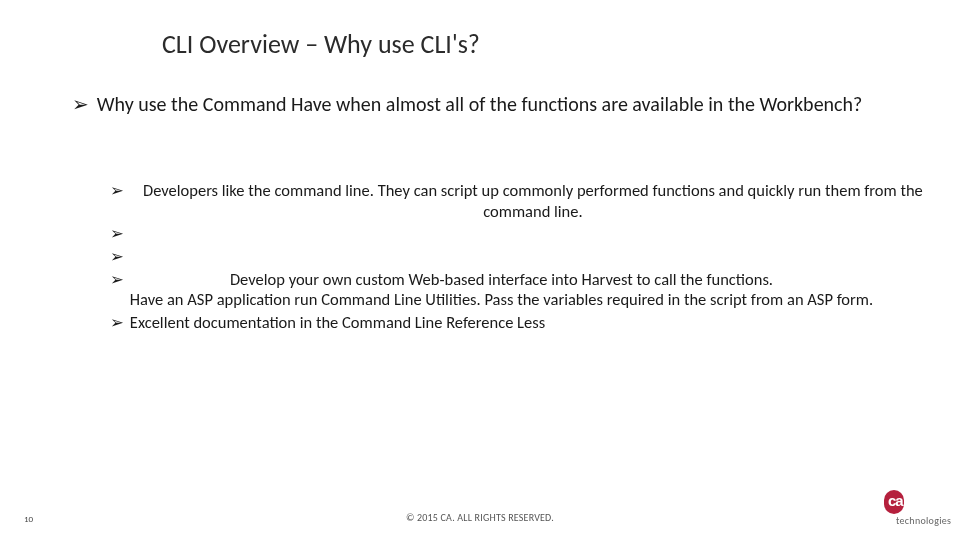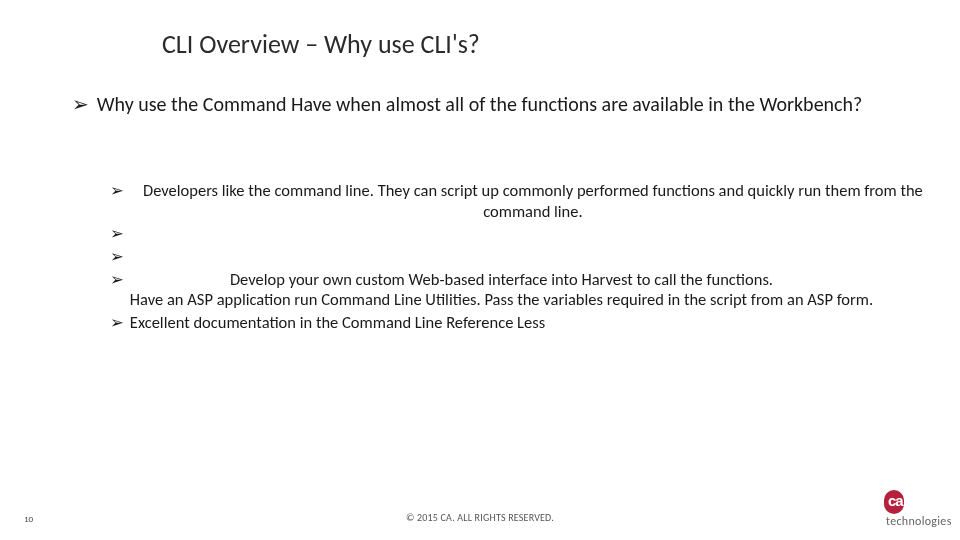--- a/index.html
+++ b/index.html
@@ -13,21 +13,21 @@
   .sub-item { display: flex; font-size: 16.5px; line-height: 1.25; margin-bottom: 2px; }
   .sub-item .arrow { flex: 0 0 auto; margin-right: 6px; }
   .sub-item .txt { }
   .footer { position: absolute; bottom: 16px; left: 0; right: 0; height: 24px; }
   .page-num { position: absolute; left: 24px; bottom: 0; font-size: 9px; color: #444; margin-top: 8px; }
   .copyright { position: absolute; left: 50%; transform: translateX(-50%); bottom: 0; font-size: 10px; color: #555; letter-spacing: 0.2px; }
   .logo { position: absolute; right: 22px; bottom: 4px; width: 54px; height: 30px; }
   .logo .ca-badge { position: absolute; left: 0; top: 0; width: 20px; height: 24px; background: #b5203d; border-radius: 12px; }
   .logo .ca-badge span { position: absolute; left: 4px; top: 2px; color: #fff; font-weight: bold; font-size: 15px; font-family: Arial, sans-serif; letter-spacing: -1px; }
   .logo .ca-dot { position: absolute; left: 24px; top: 2px; width: 5px; height: 5px; border-radius: 50%; background: #fff; }
-  .logo .tech { position: absolute; left: 2px; top: 24px; font-size: 12px; color: #666; letter-spacing: 0.3px; }
+  .logo .tech { position: absolute; left: 12px; top: 24px; font-size: 10px; color: #666; letter-spacing: 0.3px; }
 </style>
 </head>
 <body>
 
 <div class="slide">
 
   <div class="title">CLI Overview – Why use CLI's?</div>
 
   <div class="main-bullet">
     <div class="arrow">➢</div>

